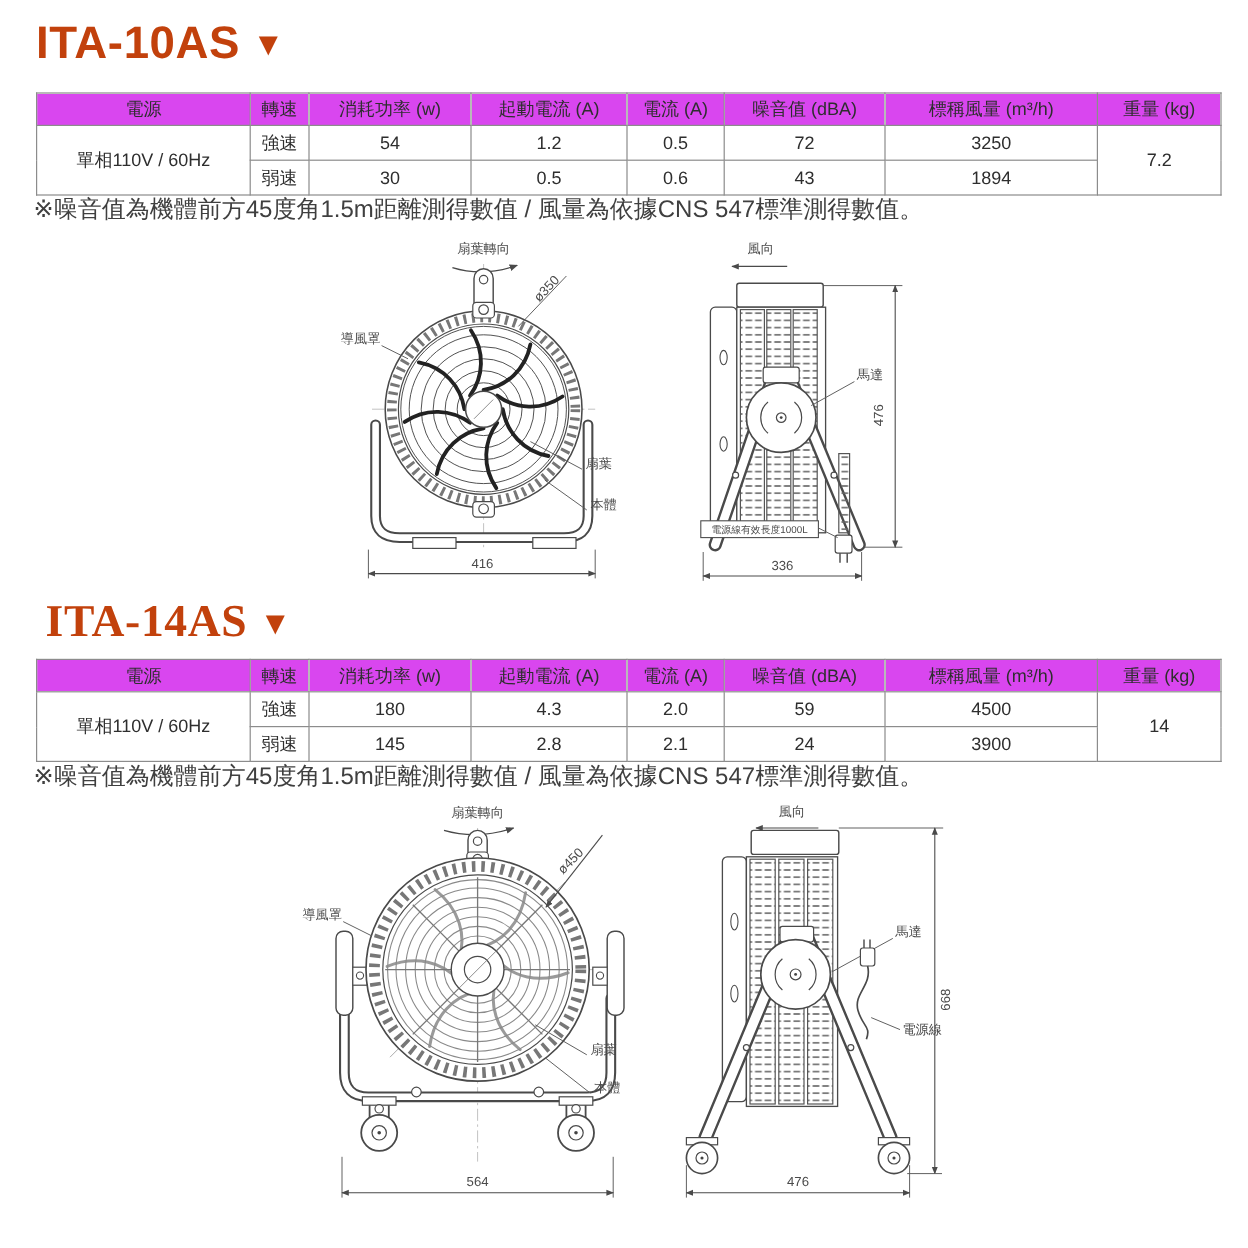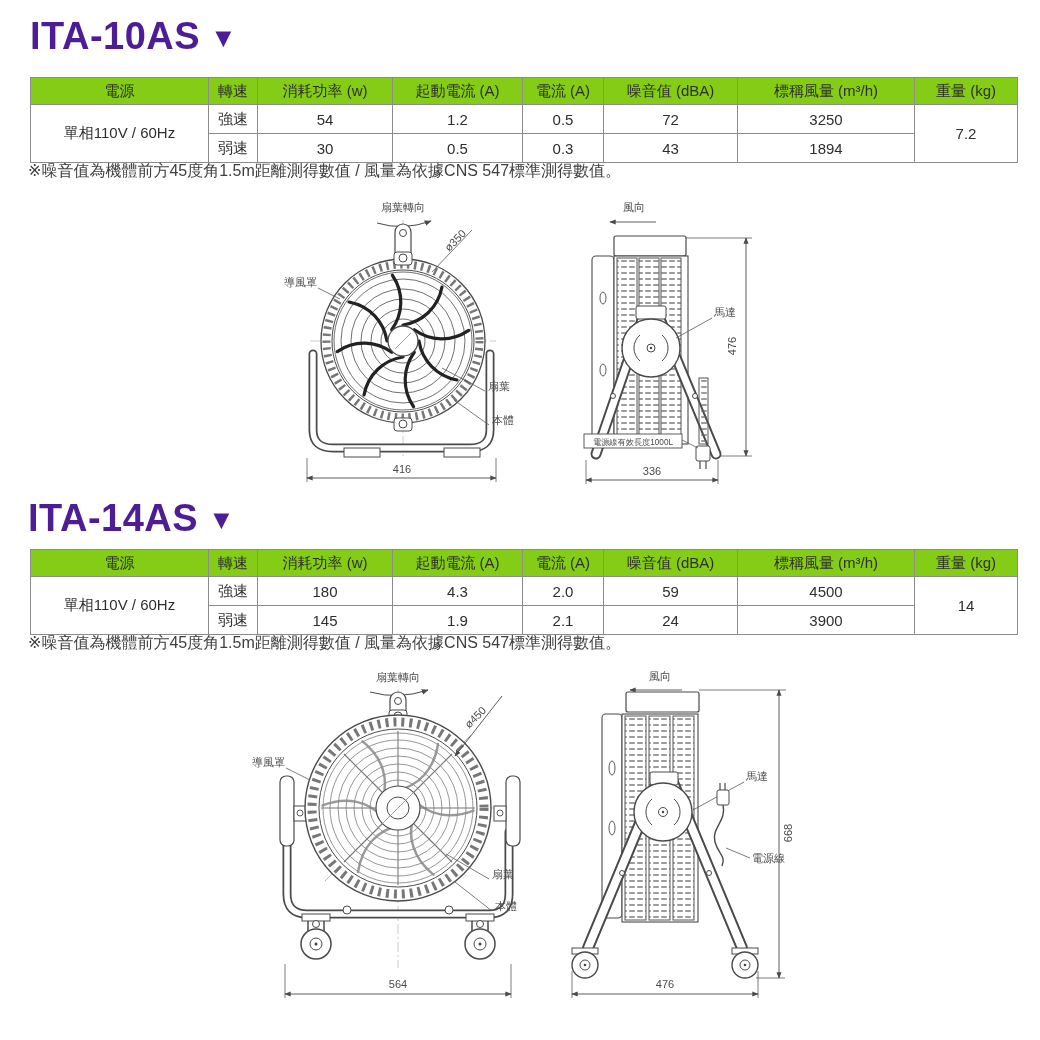--- a/index.html
+++ b/index.html
@@ -3,35 +3,35 @@
 <meta charset="utf-8">
 <style>
   html,body{margin:0;padding:0;}
   body{
     width:1040px;height:1040px;background:#ffffff;
     font-family:"Liberation Sans","DejaVu Sans",sans-serif;
     color:#2e2e2e;position:relative;overflow:hidden;
   }
   .abs{position:absolute;}
   .title{
-    font-size:38px;font-weight:700;color:#4c1d95;letter-spacing:0.5px;
+    font-size:38px;font-weight:700;color:#c2410c;letter-spacing:0.5px;
     margin:0;line-height:44px;white-space:nowrap;
   }
   .title .tri{font-size:27px;margin-left:10px;vertical-align:2px;}
   table.spec{
     border-collapse:collapse;table-layout:fixed;width:988px;
     font-size:15px;color:#2e2e2e;background:#fff;
   }
   table.spec th,table.spec td{
     border:1px solid #8c8c8c;text-align:center;vertical-align:middle;
     padding:0;overflow:hidden;white-space:nowrap;
   }
-  table.spec th{height:26px;font-weight:400;background:#84cc16;}
+  table.spec th{height:26px;font-weight:400;background:#d946ef;}
   table.spec td{height:28px;}
-  .note{font-size:16px;color:#3f3f3f;margin:0;white-space:nowrap;}
+  .note{font-size:20px;color:#3f3f3f;margin:0;white-space:nowrap;}
   svg text{font-family:"Liberation Sans","DejaVu Sans",sans-serif;fill:#4a4a4a;}
   svg .lbl{font-size:11px;}
   svg .dim{font-size:11px;}
   svg .ldr{stroke:#5a5a5a;stroke-width:0.8;fill:none;}
   svg .dln{stroke:#4a4a4a;stroke-width:0.9;fill:none;}
   svg .ext{stroke:#5a5a5a;stroke-width:0.8;fill:none;}
   svg .cl{stroke:#aaaaaa;stroke-width:0.6;stroke-dasharray:10 3 2 3;fill:none;}
   svg .ln{stroke:#4a4a4a;fill:#ffffff;}
   svg .lnf{stroke:#4a4a4a;fill:none;}
   svg .to{fill:none;stroke:#4a4a4a;stroke-linecap:round;}
@@ -77,21 +77,21 @@
         <td>1.2</td>
         <td>0.5</td>
         <td>72</td>
         <td>3250</td>
         <td rowspan="2">7.2</td>
       </tr>
       <tr>
         <td>弱速</td>
         <td>30</td>
         <td>0.5</td>
-        <td>0.3</td>
+        <td>0.6</td>
         <td>43</td>
         <td>1894</td>
       </tr>
     </tbody>
   </table>
 
   <p class="note abs" style="left:28px;top:161px;">※噪音值為機體前方45度角1.5m距離測得數值 / 風量為依據CNS 547標準測得數值。</p>
 
   <svg class="abs" style="left:282px;top:198px;" width="260" height="292" viewBox="0 0 260 292">
     <defs>
@@ -211,21 +211,21 @@
     <line class="ldr" x1="126" y1="242" x2="142" y2="250"></line>
     <line class="dln" x1="190" y1="40" x2="190" y2="258" marker-start="url(#m2)" marker-end="url(#m2)"></line>
     <line class="ext" x1="164" y1="258" x2="196" y2="258"></line>
     <text class="dim" x="180" y="148" text-anchor="middle" transform="rotate(-90 180 148)">476</text>
     <line class="ext" x1="30" y1="262" x2="30" y2="286"></line>
     <line class="ext" x1="162" y1="262" x2="162" y2="286"></line>
     <line class="dln" x1="30" y1="282" x2="162" y2="282" marker-start="url(#m2)" marker-end="url(#m2)"></line>
     <text class="dim" x="96" y="277" text-anchor="middle">336</text>
   </svg>
 
-  <h1 class="title abs" style="left:28px;top:496px;">
+  <h1 class="title abs" style="left:38px;top:496px;font-family:Liberation Serif, serif;">
     <span>ITA-14AS</span><span class="tri">▼</span>
   </h1>
 
   <table class="spec abs" style="left:30px;top:549px;">
     <colgroup>
       <col style="width:178px">
         <col style="width:49px">
         <col style="width:135px">
         <col style="width:130px">
       <col style="width:81px">
@@ -252,21 +252,21 @@
         <td>180</td>
         <td>4.3</td>
         <td>2.0</td>
         <td>59</td>
         <td>4500</td>
         <td rowspan="2">14</td>
       </tr>
       <tr>
         <td>弱速</td>
         <td>145</td>
-        <td>1.9</td>
+        <td>2.8</td>
         <td>2.1</td>
         <td>24</td>
         <td>3900</td>
       </tr>
     </tbody>
   </table>
 
   <p class="note abs" style="left:28px;top:633px;">※噪音值為機體前方45度角1.5m距離測得數值 / 風量為依據CNS 547標準測得數值。</p>
 
   <svg class="abs" style="left:250px;top:668px;" width="300" height="350" viewBox="0 0 300 350">

